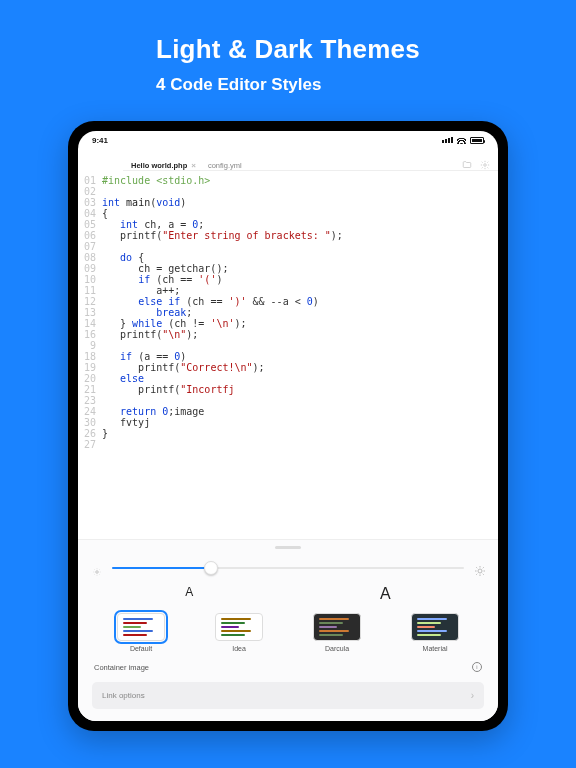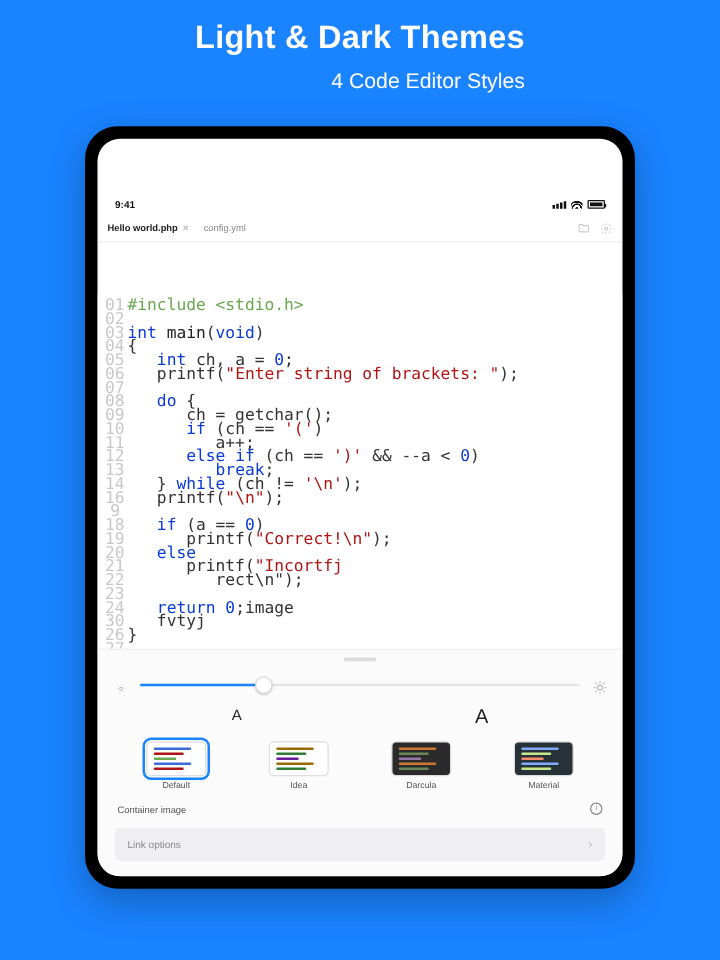--- a/index.html
+++ b/index.html
@@ -5,23 +5,23 @@
   * { box-sizing: border-box; margin: 0; padding: 0; }
   html, body { width: 576px; height: 768px; }
   body {
     background: #1a83ff;
     font-family: -apple-system, "Helvetica Neue", Arial, sans-serif;
     display: flex;
     flex-direction: column;
     align-items: center;
     overflow: hidden;
   }
-  .hero { text-align: right; color: #fff; margin-top: 14px; }
+  .hero { text-align: left; color: #fff; margin-top: 34px; }
   .hero h1 { font-size: 26px; font-weight: 700; letter-spacing: .2px; }
-  .hero h2 { font-size: 17px; font-weight: 400; margin-top: 10px; }
+  .hero h2 { font-size: 17px; font-weight: 700; margin-top: 10px; }
 
   .device {
     width: 440px;
     height: 610px;
     background: #000;
     border-radius: 26px;
     margin-top: 26px;
     padding: 10px;
     box-shadow: 0 10px 30px rgba(0,0,0,.25);
   }
@@ -38,63 +38,62 @@
   
   .statusbar {
     height: 18px;
     display: flex;
     align-items: center;
     justify-content: space-between;
     padding: 0 14px;
     font-size: 8px;
     font-weight: 600;
     color: #111;
-    margin-top: 44px;
   }
   .status-right { display: flex; align-items: center; gap: 4px; }
   .sig { display:flex; align-items:flex-end; gap:1px; }
   .sig span { width:2px; background:#111; display:block; }
   .sig span:nth-child(1){height:3px}.sig span:nth-child(2){height:4px}.sig span:nth-child(3){height:5px}.sig span:nth-child(4){height:6px}
   .wifi { width:9px;height:7px; background:
     radial-gradient(circle at 50% 100%, #111 1px, transparent 1.5px),
     radial-gradient(circle at 50% 100%, transparent 3px, #111 3px, #111 4px, transparent 4.5px),
     radial-gradient(circle at 50% 100%, transparent 5px, #111 5px, #111 6px, transparent 6.5px);
   }
   .batt { width:14px;height:7px;border:1px solid #111;border-radius:1px;position:relative }
   .batt::before{content:"";position:absolute;left:1px;top:1px;bottom:1px;width:10px;background:#111}
   .batt::after{content:"";position:absolute;right:-2px;top:2px;width:1.5px;height:3px;background:#111;border-radius:0 1px 1px 0}
 
   
   .tabs {
     height: 22px;
     display: flex;
-    align-items: center;
+    align-items: flex-end;
     padding: 0 8px;
     gap: 10px;
     font-size: 7.5px;
     color: #888;
     border-bottom: 1px solid #eee;
+    margin-left: 45px;
   }
   .tab { display:flex; align-items:center; gap:4px; }
   .tab.active { color:#222; font-weight:600; }
   .tab-close { color:#bbb; font-size:8px; }
   .tabs-right { margin-left:auto; display:flex; gap:8px; color:#ccc; }
   .ico { width:10px; height:10px; display:inline-block; }
 
   
   .code {
     flex: 1 1 auto;
     padding: 4px 0 4px 6px;
     font-family: Menlo, Consolas, monospace;
-    font-size: 13px;
+    font-size: 10px;
     line-height: 11px;
     color: #333;
     overflow: hidden;
     background:#fff;
-    margin-top:41px;
   }
   .line { display:flex; white-space: pre; }
   .ln { width: 18px; text-align:right; color:#c8c8c8; padding-right:6px; flex-shrink:0; user-select:none; }
   .tok-kw   { color:#0a3bd6; }
   .tok-fn   { color:#222; }
   .tok-str  { color:#b01515; }
   .tok-num  { color:#0a3bd6; }
   .tok-pp   { color:#6aa84f; }
   .tok-ch   { color:#b01515; }
 
@@ -197,21 +196,20 @@
         <div class="line"><span class="ln">11</span><span><span>         a++;</span></span></div>
         <div class="line"><span class="ln">12</span><span><span>      </span><span class="tok-kw">else if</span><span> (ch == </span><span class="tok-ch">')'</span><span> &amp;&amp; --a &lt; </span><span class="tok-num">0</span><span>)</span></span></div>
         <div class="line"><span class="ln">13</span><span><span>         </span><span class="tok-kw">break</span><span>;</span></span></div>
         <div class="line"><span class="ln">14</span><span><span>   } </span><span class="tok-kw">while</span><span> (ch != </span><span class="tok-ch">'\n'</span><span>);</span></span></div>
         <div class="line"><span class="ln">16</span><span><span>   printf(</span><span class="tok-str">"\n"</span><span>);</span></span></div>
         <div class="line"><span class="ln">9</span><span><span></span></span></div>
         <div class="line"><span class="ln">18</span><span><span>   </span><span class="tok-kw">if</span><span> (a == </span><span class="tok-num">0</span><span>)</span></span></div>
         <div class="line"><span class="ln">19</span><span><span>      printf(</span><span class="tok-str">"Correct!\n"</span><span>);</span></span></div>
         <div class="line"><span class="ln">20</span><span><span>   </span><span class="tok-kw">else</span></span></div>
         <div class="line"><span class="ln">21</span><span><span>      printf(</span><span class="tok-str">"Incortfj</span></span></div>
-        <div class="line"><span class="ln">22</span><span><span>         rect\n");</span></span></div>
         <div class="line"><span class="ln">23</span><span><span></span></span></div>
         <div class="line"><span class="ln">24</span><span><span>   </span><span class="tok-kw">return </span><span class="tok-num">0</span><span>;image</span></span></div>
         <div class="line"><span class="ln">30</span><span><span>   fvtyj</span></span></div>
         <div class="line"><span class="ln">26</span><span><span>}</span></span></div>
         <div class="line"><span class="ln">27</span><span><span></span></span></div>
       </div>
 
     <div class="sheet">
       <div class="grabber"></div>
 

